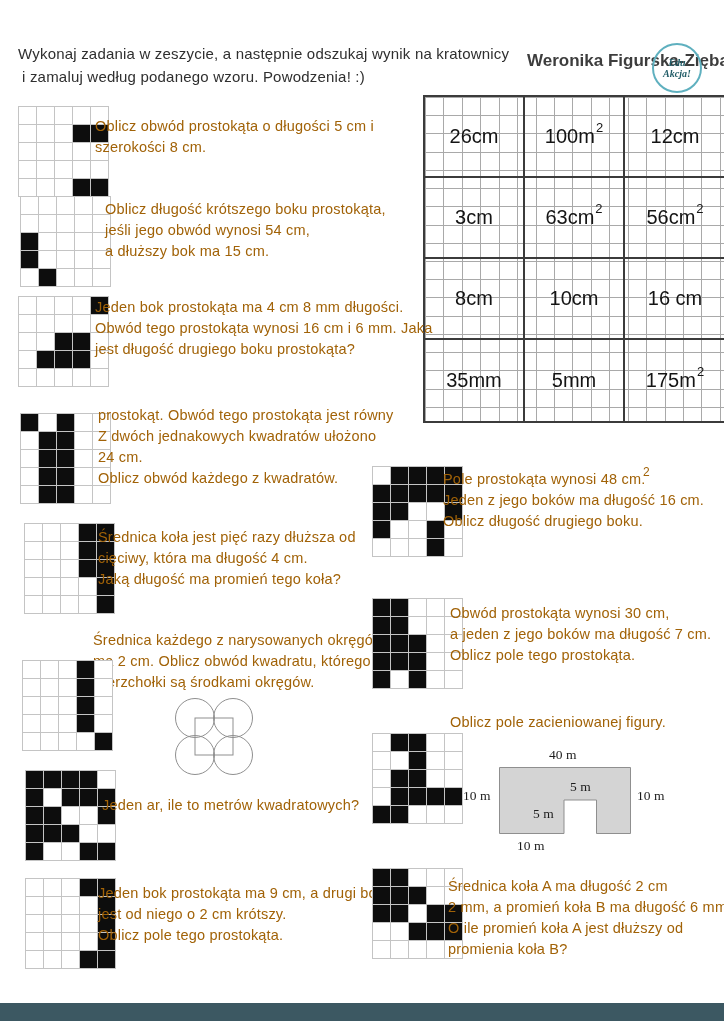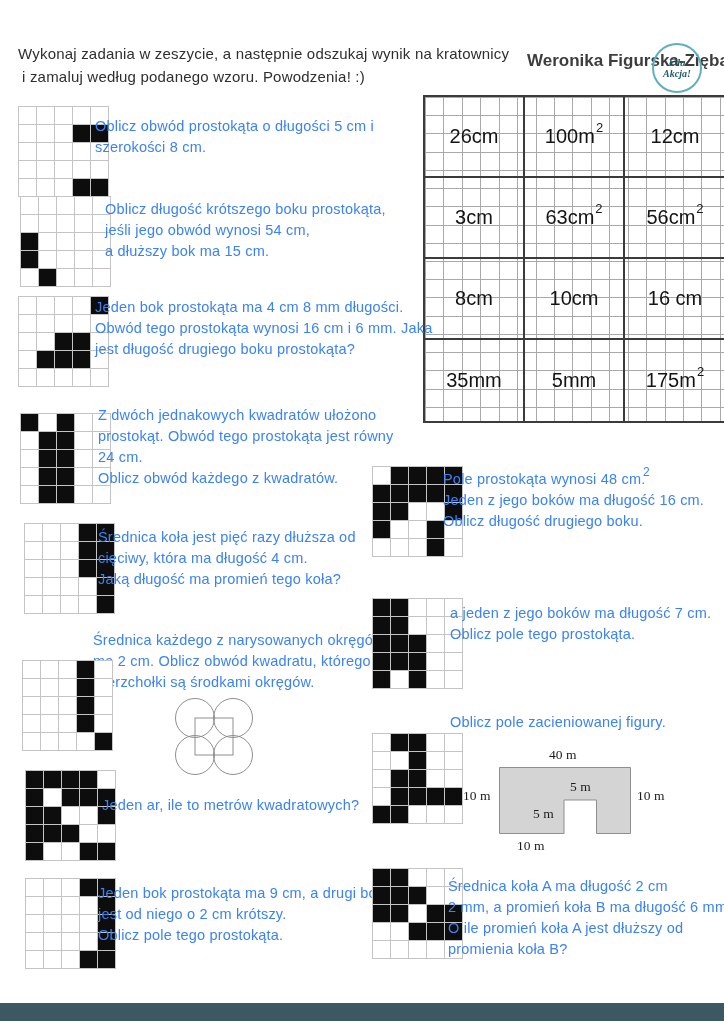--- a/index.html
+++ b/index.html
@@ -31,21 +31,21 @@
   .bigcell .sup{font-size:13px;position:relative;top:-9px;margin-left:1px;}
 
   
   .pgrid{border-top:1px solid #c4c4c4;border-left:1px solid #c4c4c4;display:inline-block;}
   .prow{display:flex;height:18px;}
   .pcell{width:18px;height:18px;border-right:1px solid #c4c4c4;border-bottom:1px solid #c4c4c4;
          box-sizing:border-box;background:#fff;}
   .pcell.on{background:#0d0d0d;}
 
   
-  .task-text{font-size:14.5px;line-height:21px;color:#3b82f6;letter-spacing:.2px;white-space:nowrap;}
+  .task-text{font-size:14.5px;line-height:21px;color:#a16207;letter-spacing:.2px;white-space:nowrap;}
   .supline{position:relative;}
   .supline .far-sup{position:absolute;left:200px;top:-7px;font-size:12px;}
 
   
   .figlabel{font-family:"Liberation Serif",serif;font-size:13.5px;color:#1c1c1c;white-space:nowrap;}
 
   .footer-bar{left:0;top:1003px;width:724px;height:18px;}
 
   svg{display:block;}
 </style>
@@ -264,22 +264,22 @@
     </div>
     <div class="prow">
       <div class="pcell"></div>
       <div class="pcell on"></div>
       <div class="pcell on"></div>
       <div class="pcell"></div>
       <div class="pcell"></div>
     </div>
   </div>
 <div class="abs task-text" style="left:98px;top:405px;">
+  <div>prostokąt. Obwód tego prostokąta jest równy</div>
   <div>Z dwóch jednakowych kwadratów ułożono</div>
-  <div>prostokąt. Obwód tego prostokąta jest równy</div>
   <div>24 cm.</div>
   <div>Oblicz obwód każdego z kwadratów.</div>
 </div>
 
 <div class="abs pgrid" style="left:24px;top:523px;">
     <div class="prow">
       <div class="pcell"></div>
       <div class="pcell"></div>
       <div class="pcell"></div>
       <div class="pcell on"></div>
@@ -531,20 +531,21 @@
     </div>
     <div class="prow">
       <div class="pcell on"></div>
       <div class="pcell"></div>
       <div class="pcell on"></div>
       <div class="pcell"></div>
       <div class="pcell"></div>
     </div>
   </div>
 <div class="abs task-text" style="left:450px;top:603px;">
+  <div>Obwód prostokąta wynosi 30 cm,</div>
   <div>a jeden z jego boków ma długość 7 cm.</div>
   <div>Oblicz pole tego prostokąta.</div>
 </div>
 
 <div class="abs task-text" style="left:450px;top:712px;">
   <div>Oblicz pole zacieniowanej figury.</div>
 </div>
 <div class="abs pgrid" style="left:372px;top:733px;">
     <div class="prow">
       <div class="pcell"></div>

